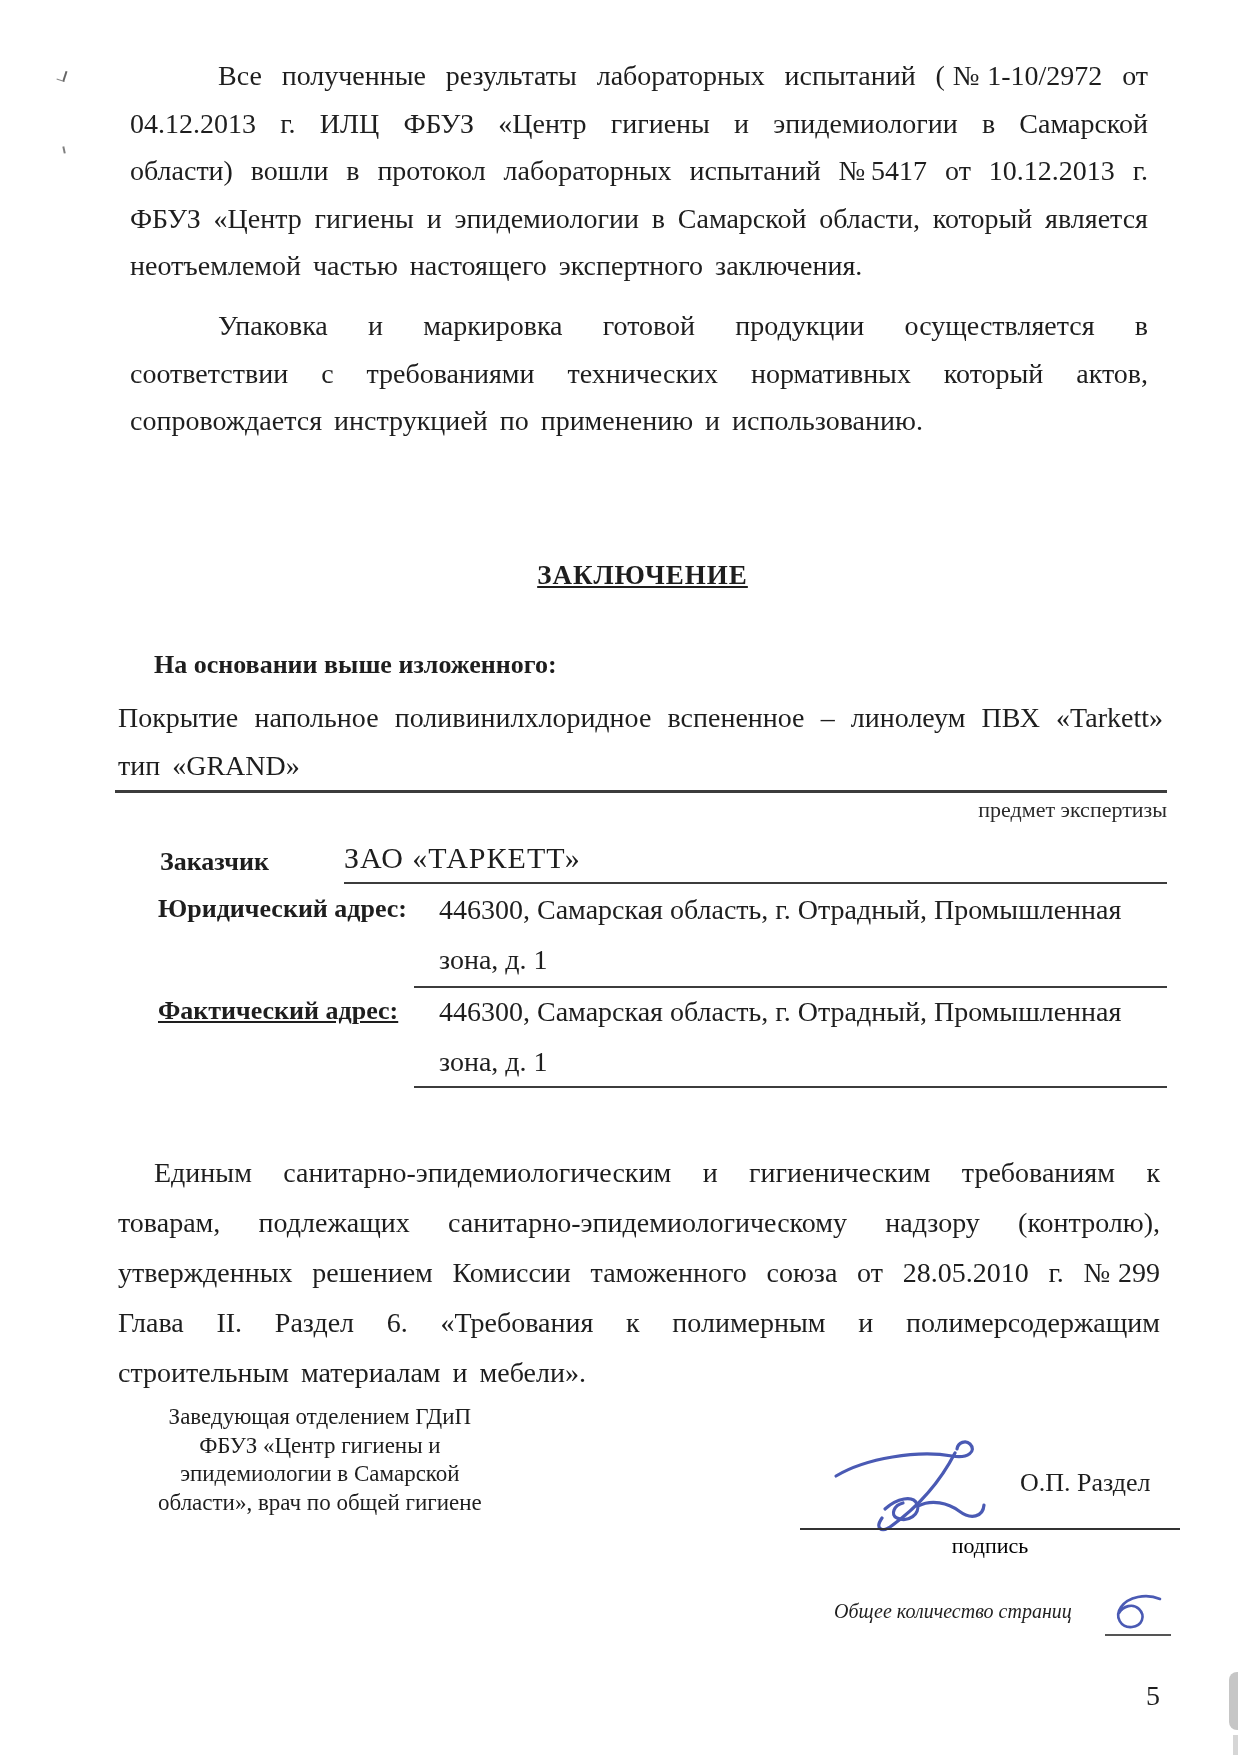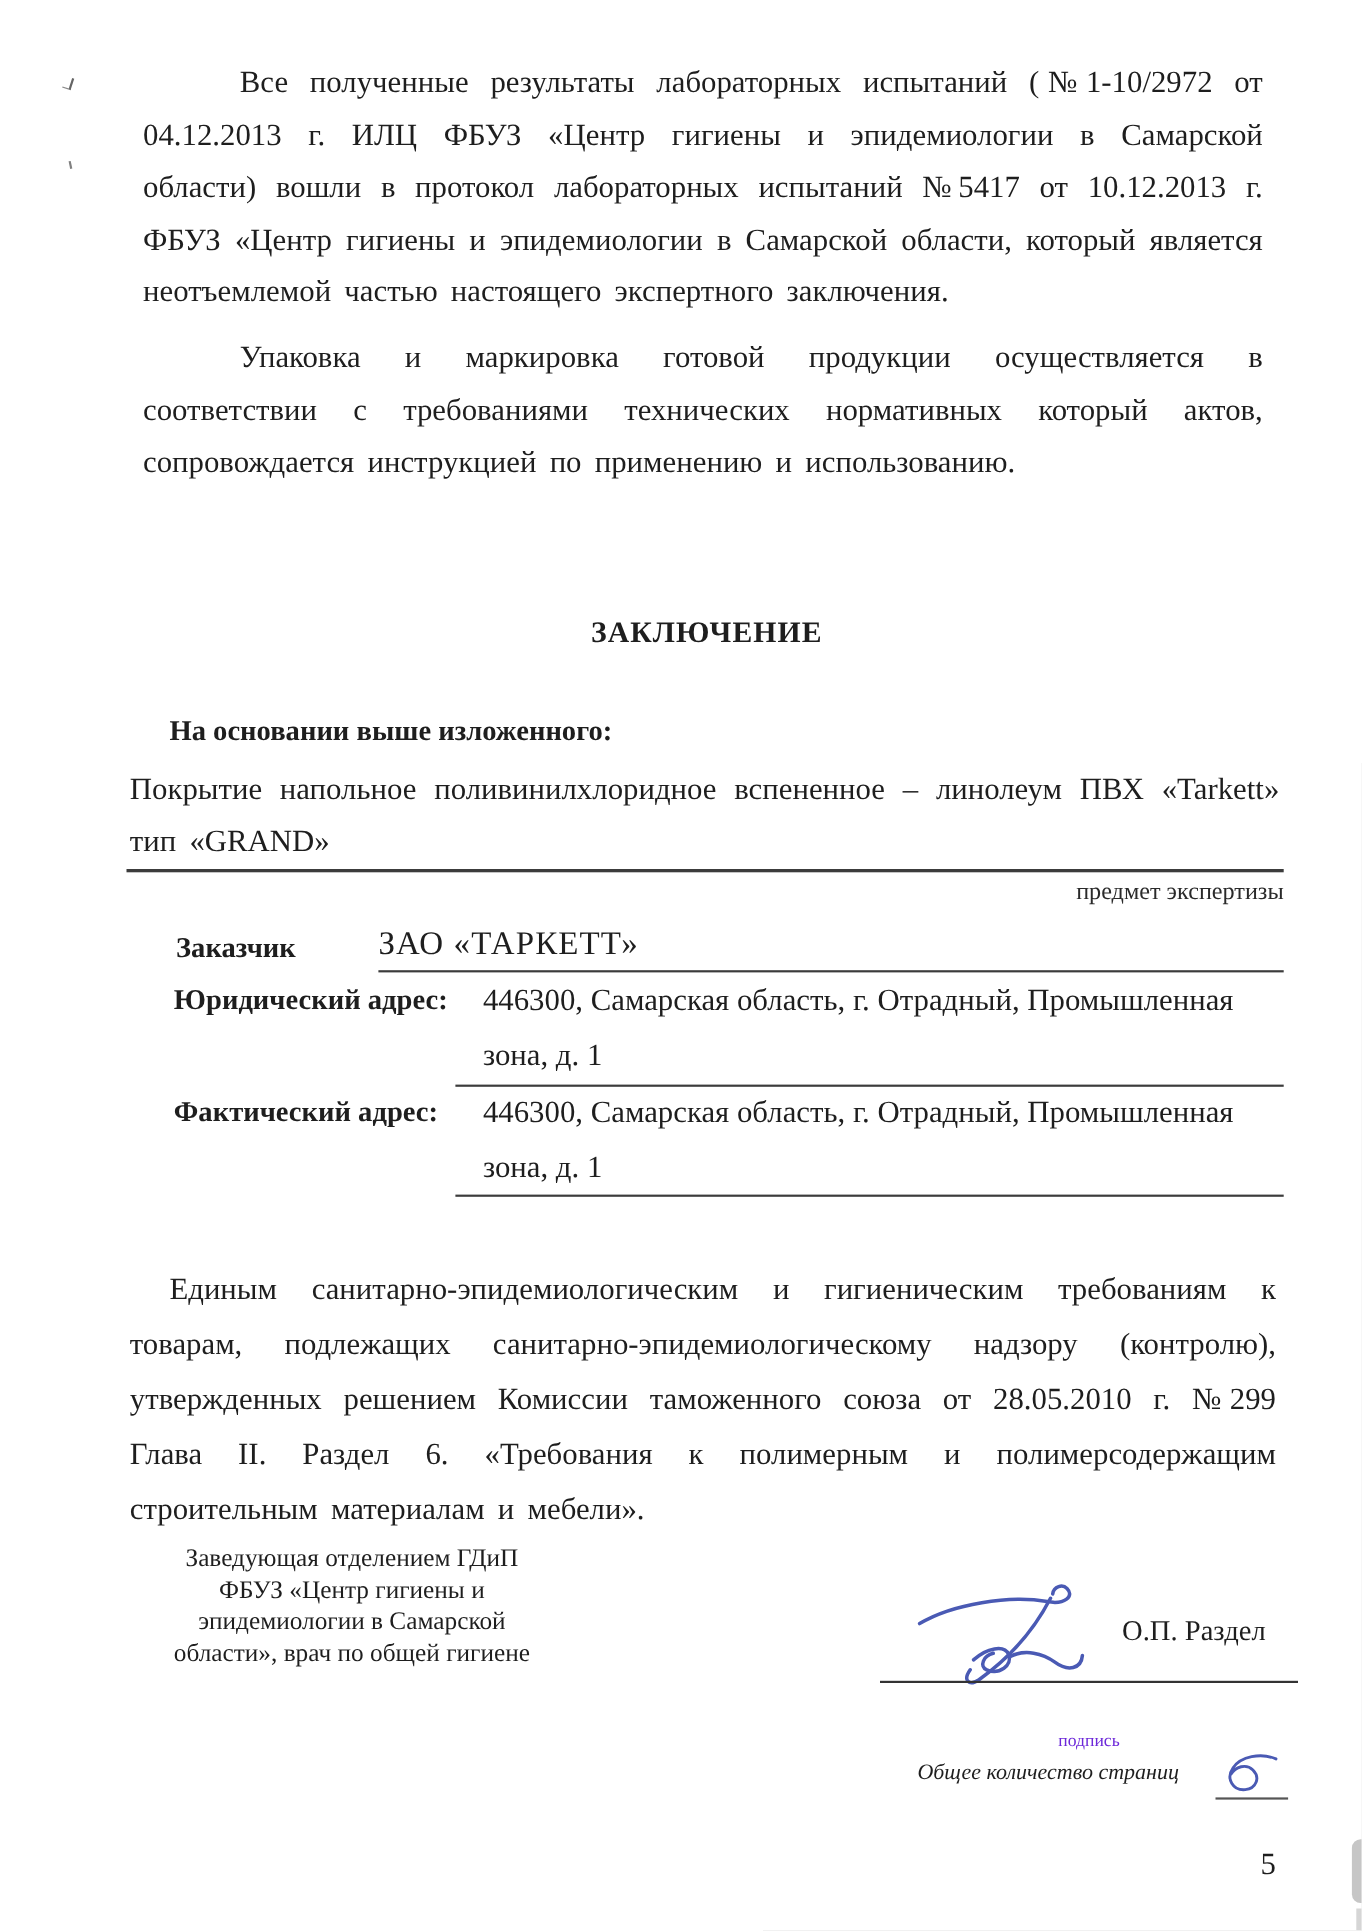--- a/index.html
+++ b/index.html
@@ -16,21 +16,21 @@
   
   .bodytext{
     left:118px;top:40px;width:1042px;
     font-size:28px;line-height:47.6px;
     text-align:justify;word-spacing:5px;
   }
   .bodytext p{margin:12px;text-indent:88px;}
   
   .heading{
     left:118px;top:560px;width:1049px;
-    text-align:center;font-size:27px;font-weight:bold;letter-spacing:1px;
+    text-align:center;font-size:27px;font-weight:bold;letter-spacing:1px;text-decoration:underline;
   }
   .basis{
     left:154px;top:650px;font-size:26px;font-weight:bold;
   }
   .subject{
     left:118px;top:694px;width:1045px;
     font-size:28px;line-height:48px;text-align:justify;word-spacing:5px;
   }
   .subject-rule{
     left:115px;top:790px;width:1052px;height:0;
@@ -56,21 +56,21 @@
   }
   .compliance-par{
     left:118px;top:1148px;width:1042px;
     font-size:28px;line-height:50px;text-align:justify;word-spacing:5px;
   }
   .compliance-par .ind{display:inline-block;width:36px;}
   
   .sig-title{left:158px;top:1403px;font-size:23px;line-height:28.5px;text-align:center;}
   .sig-name{left:1020px;top:1468px;font-size:26px;}
   .sig-rule{left:800px;top:1528px;width:380px;height:0;border-top:2px solid #333;}
-  .sig-caption{left:800px;top:1533px;width:380px;text-align:center;font-size:16px;color:#6d28d9;margin-top:41px;}
+  .sig-caption{left:800px;top:1533px;width:380px;text-align:center;font-size:22px;color:#000000;}
   .sig-ink{left:828px;top:1438px;}
   
   .total-label{left:834px;top:1600px;font-size:20px;font-style:italic;}
   .hand-five{left:1110px;top:1590px;}
   .total-rule{left:1105px;top:1634px;width:66px;height:0;border-top:2.5px solid #555;}
   .pagenum{left:1146px;top:1680px;font-size:28px;}
   
   .speck1{
     left:58px;top:70px;width:6px;height:10px;
     border-right:2.5px solid #3f3f3f;border-bottom:1px solid #6a6a6a;
@@ -111,21 +111,21 @@
   <div class="abs subject-caption">предмет экспертизы</div>
 
   <div class="abs form-label" style="left:160px;top:847px;">Заказчик</div>
   <div class="abs customer-value">ЗАО «ТАРКЕТТ»</div>
   <div class="abs form-rule" style="left:344px;top:882px;width:823px;"></div>
 
   <div class="abs form-label" style="left:158px;top:894px;">Юридический адрес:</div>
   <div class="abs addr-value" style="left:439px;top:885px;">446300, Самарская область, г. Отрадный, Промышленная зона, д. 1</div>
   <div class="abs form-rule" style="left:414px;top:986px;width:753px;"></div>
 
-  <div class="abs form-label" style="left:158px;top:996px;">Фактический адрес:</div>
+  <div class="abs form-label" style="left:158px;top:996px;text-decoration:underline;">Фактический адрес:</div>
   <div class="abs addr-value" style="left:439px;top:987px;">446300, Самарская область, г. Отрадный, Промышленная зона, д. 1</div>
   <div class="abs form-rule" style="left:414px;top:1086px;width:753px;"></div>
 
 
   <div class="abs compliance-par"><span class="ind"></span><span>Единым санитарно-эпидемиологическим и гигиеническим требованиям к товарам, подлежащих санитарно-эпидемиологическому надзору (контролю), утвержденных решением Комиссии таможенного союза от 28.05.2010 г. №299 Глава II. Раздел 6. «Требования к полимерным и полимерсодержащим строительным материалам и мебели».</span></div>
 
   <div class="abs sig-title">
     <div>Заведующая  отделением ГДиП</div>
     <div>ФБУЗ «Центр гигиены и</div>
     <div>эпидемиологии в Самарской</div>

